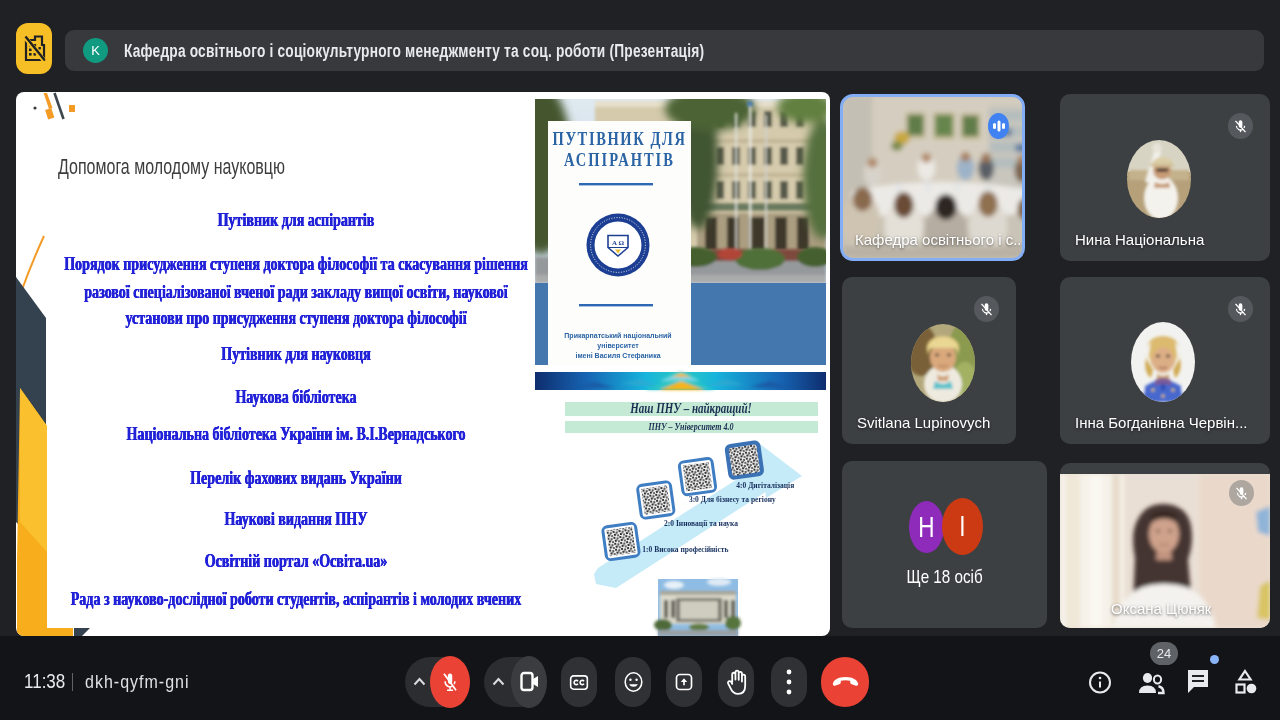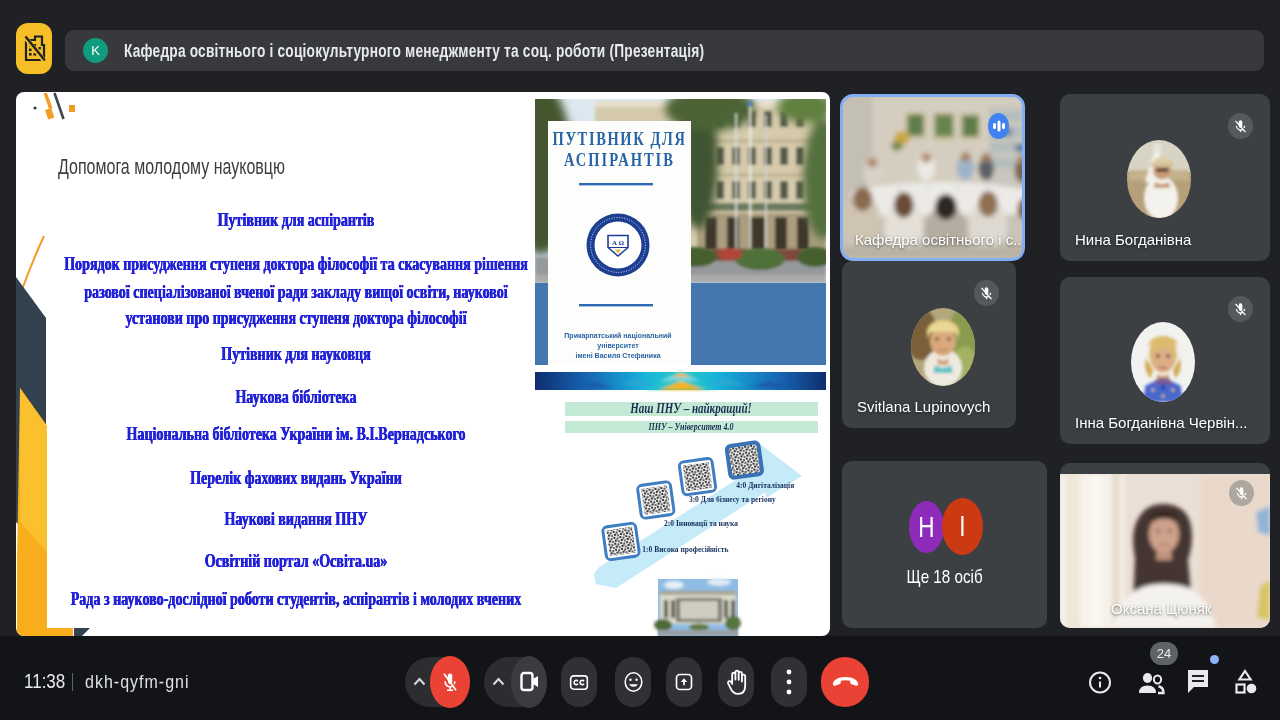--- a/index.html
+++ b/index.html
@@ -395,24 +395,24 @@
     </g>
   </svg>
   <div class="micb">
       <svg viewBox="0 0 24 24" fill="none" stroke="#fff" stroke-width="2">
     <path d="M9 5a3 3 0 0 1 6 0v6a3 3 0 0 1-5.6 1.5" fill="#fff" stroke="none"></path>
     <path d="M5.5 11a6.5 6.5 0 0 0 10.8 4.9M18.5 11a6.5 6.5 0 0 1-1 3.4"></path>
     <line x1="12" y1="17.5" x2="12" y2="21"></line>
     <line x1="4" y1="3" x2="20" y2="21" stroke-width="2.2"></line>
   </svg>
     </div>
-  <div class="nm">Нина Богданівна</div>
-</div>
-
-<div class="tile" style="left:842px;top:261px;width:174px;height:167px;">
+  <div class="nm">Нина Національна</div>
+</div>
+
+<div class="tile" style="left:842px;top:277px;width:174px;height:167px;">
   <svg class="abs" style="left:69px;top:47px" width="64" height="78" viewBox="0 0 64 78">
     <g clip-path="url(#av1)">
       <rect width="64" height="78" fill="#b3a77c"></rect>
       <g filter="url(#ab)">
         <ellipse cx="10" cy="26" rx="16" ry="26" fill="#7a6138"></ellipse>
         <ellipse cx="54" cy="24" rx="16" ry="26" fill="#8a9a50"></ellipse>
         <ellipse cx="54" cy="56" rx="12" ry="18" fill="#a2b162"></ellipse>
         <ellipse cx="32" cy="60" rx="19" ry="19" fill="#efeae0"></ellipse>
         <ellipse cx="32" cy="33" rx="13" ry="15" fill="#d9a87c"></ellipse>
         <path d="M17 32 a15 13 0 0 1 30 0 l1 -8 a16 12 0 0 0 -32 0 z" fill="#e3cd85"></path>

